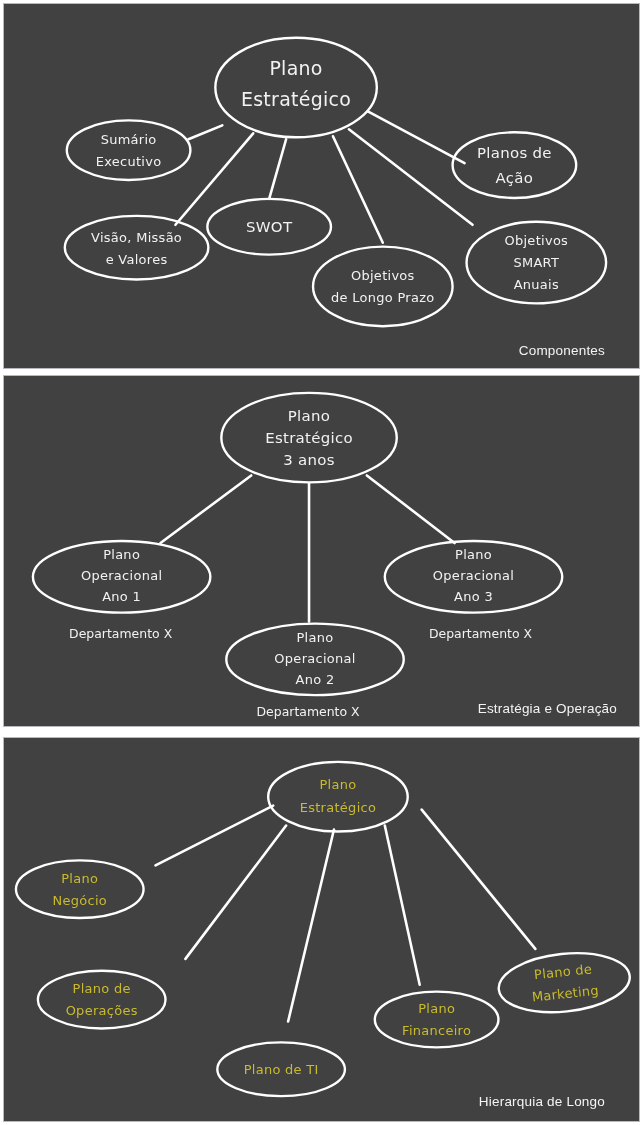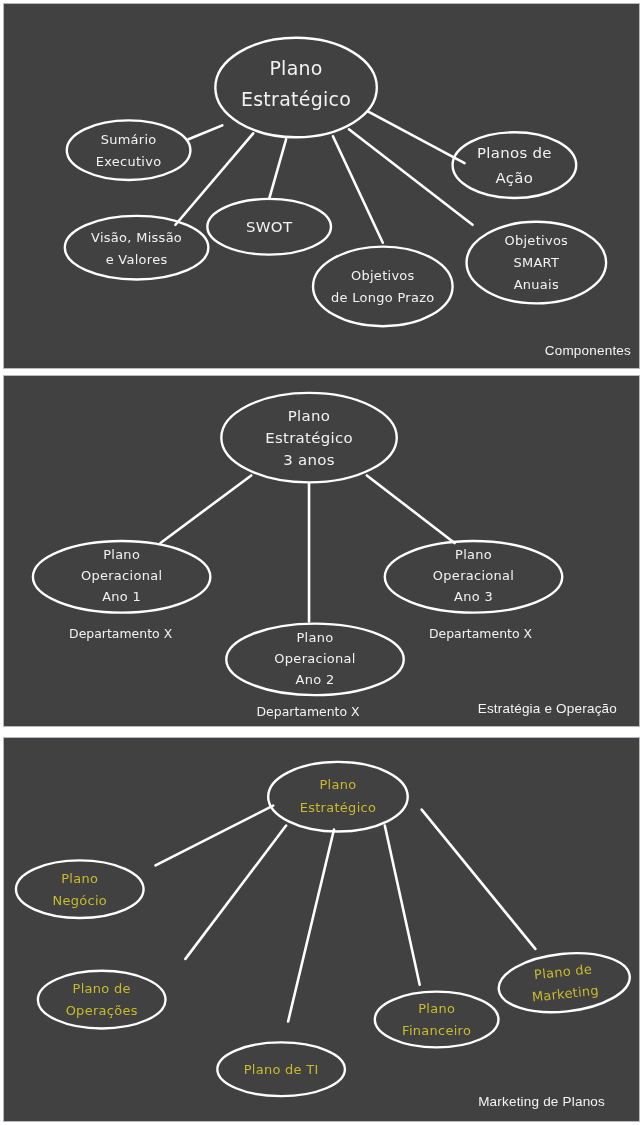--- a/index.html
+++ b/index.html
@@ -66,21 +66,21 @@
   }
   .sub-label {
     fill: #f2f2f2;
     font-family: "DejaVu Sans", sans-serif;
     font-size: 12.5px;
     text-anchor: middle;
     dominant-baseline: middle;
   }
   .caption {
     position: absolute;
-    right: 8px;
+    right: 34px;
     color: #f4f4f4;
     font-family: "Liberation Sans", sans-serif;
     font-size: 13.5px;
     letter-spacing: 0.2px;
     white-space: nowrap;
   }
   #caption-1 { bottom: 10px; }
   #caption-2 { bottom: 10px; right: 22px; text-align: center; }
   #caption-3 { bottom: 12px; right: 34px; }
 </style>
@@ -226,16 +226,16 @@
         <text class="node-text yellow" x="434" y="273">Plano</text>
         <text class="node-text yellow" x="434" y="295">Financeiro</text>
       </g>
 
       <g transform="rotate(-6 562 246)">
         <ellipse class="node-ell" cx="562" cy="246" rx="66" ry="29"></ellipse>
         <text class="node-text yellow" x="562" y="236">Plano de</text>
         <text class="node-text yellow" x="562" y="258">Marketing</text>
       </g>
     </svg>
-    <div class="caption" id="caption-3">Marketing de Planos</div>
+    <div class="caption" id="caption-3">Hierarquia de Longo</div>
   </div>
 
 </div>
 
 </body></html>

